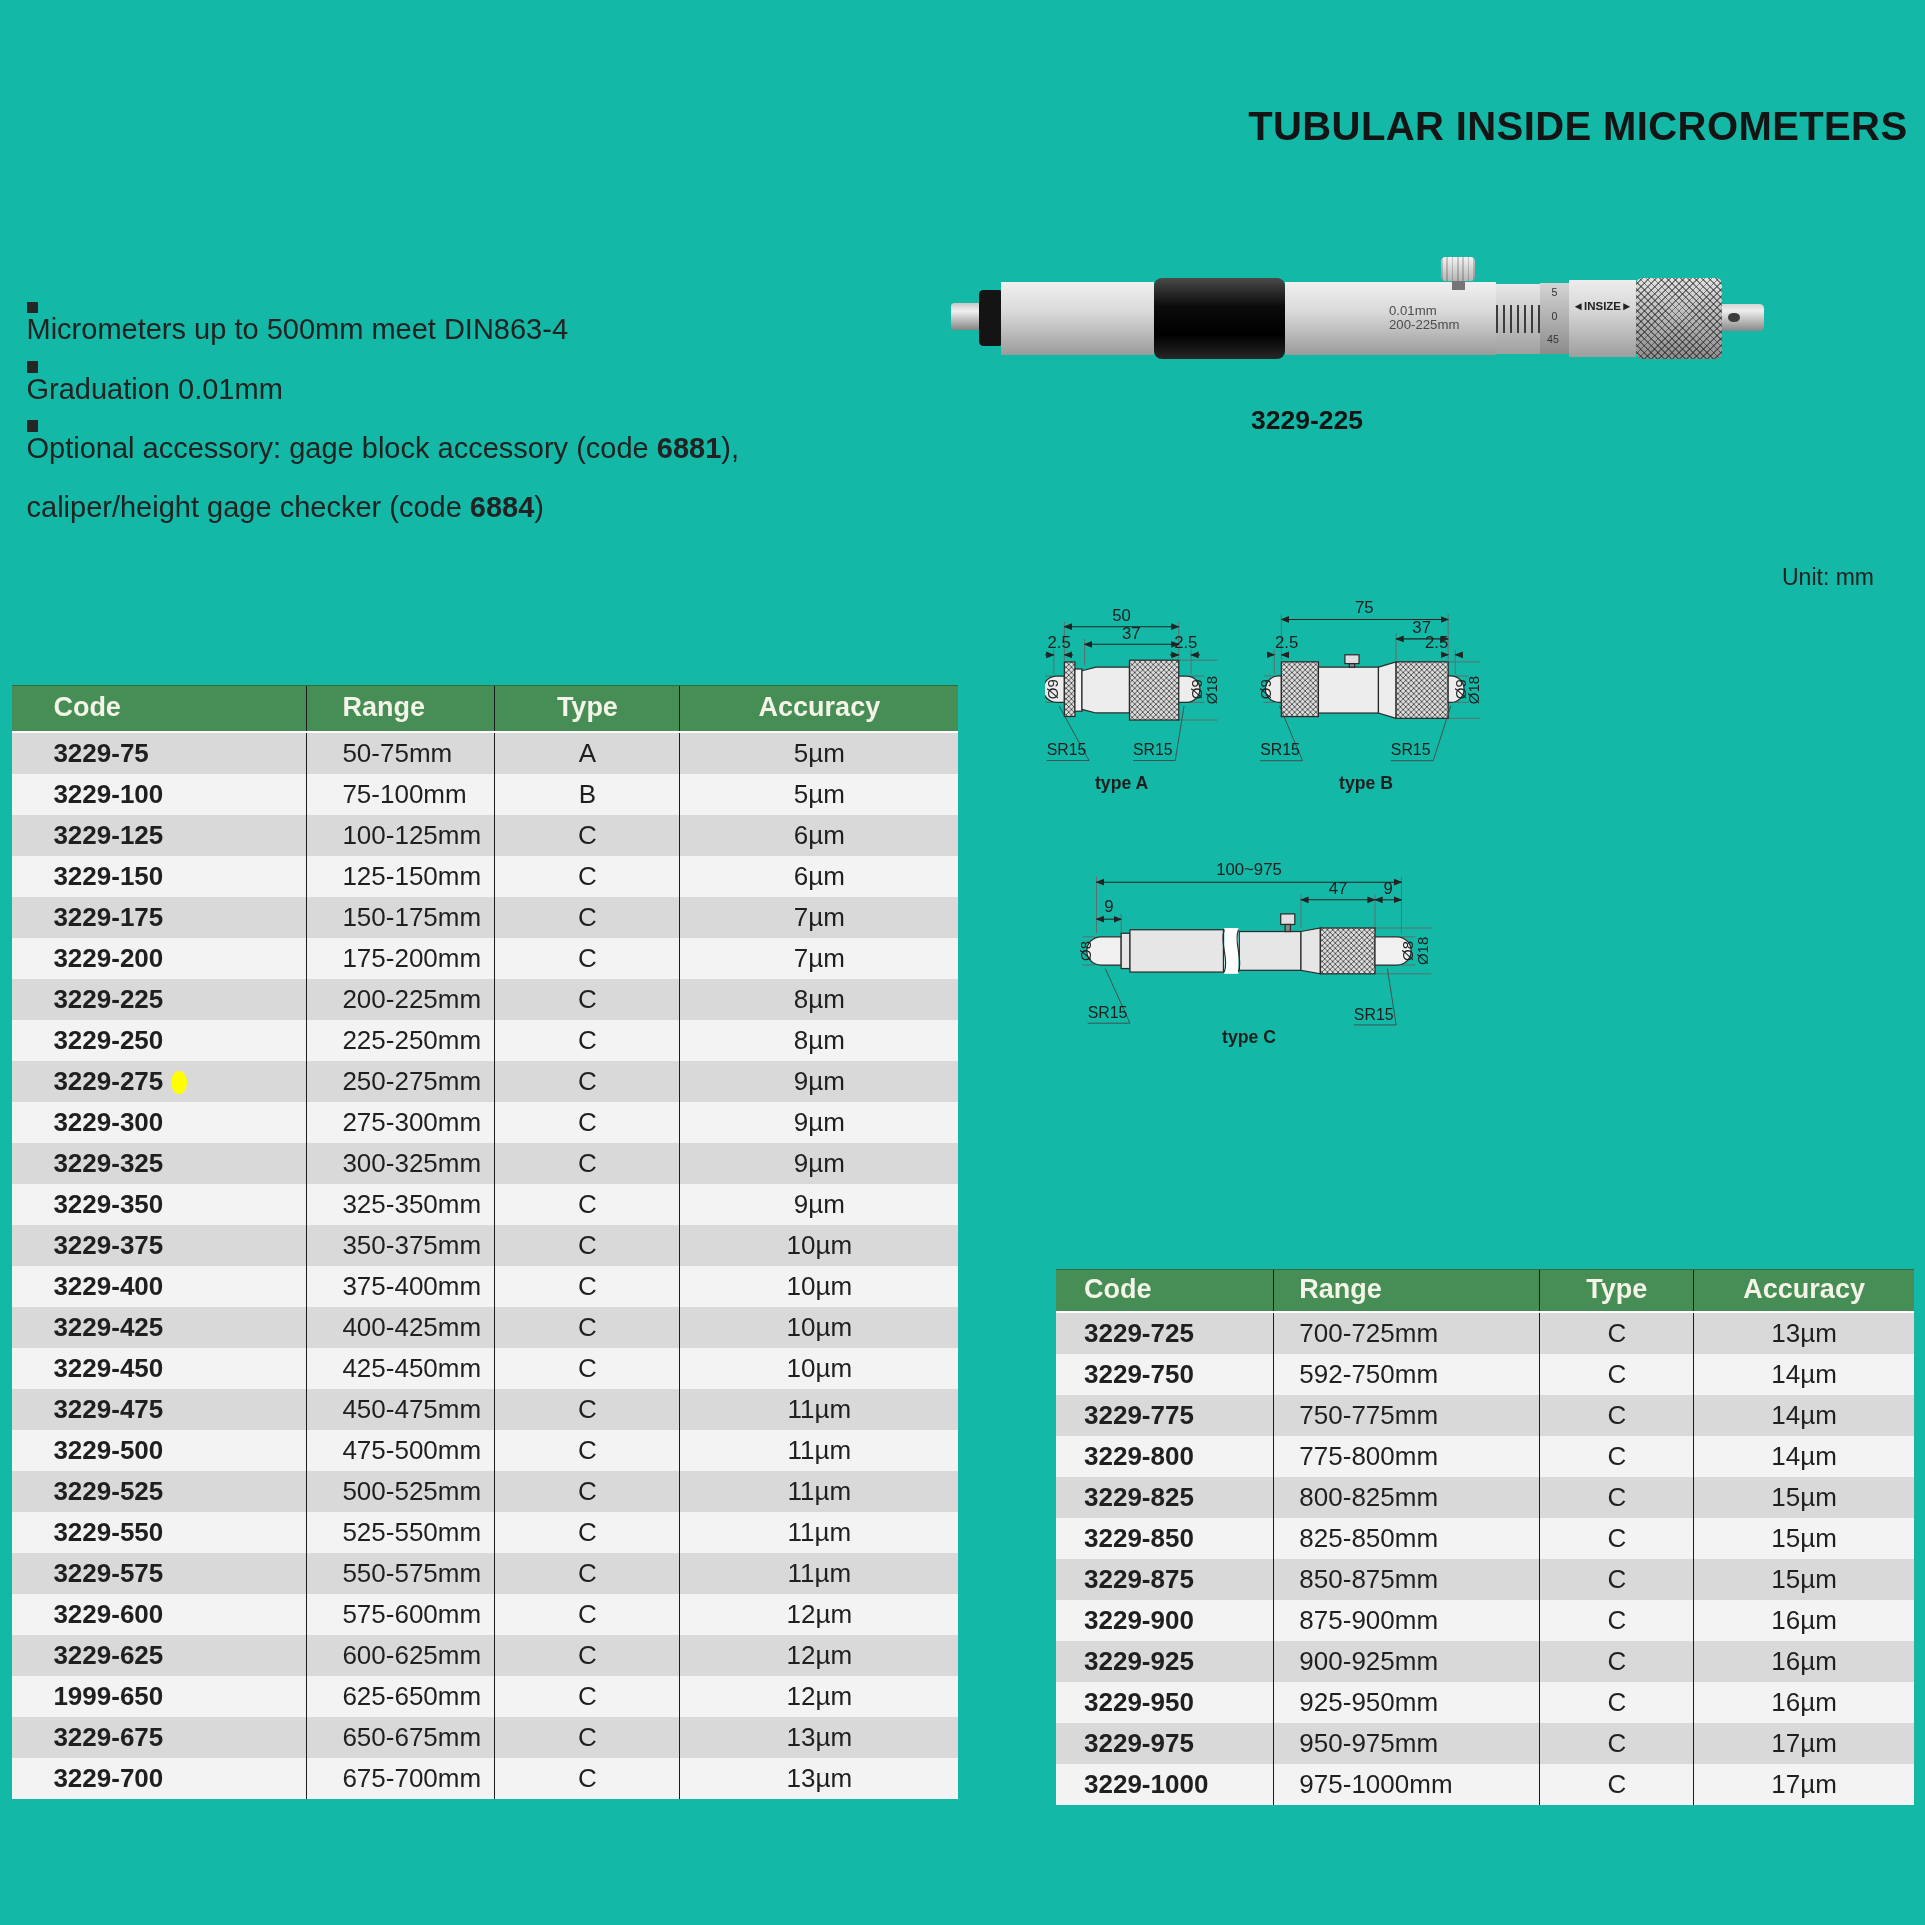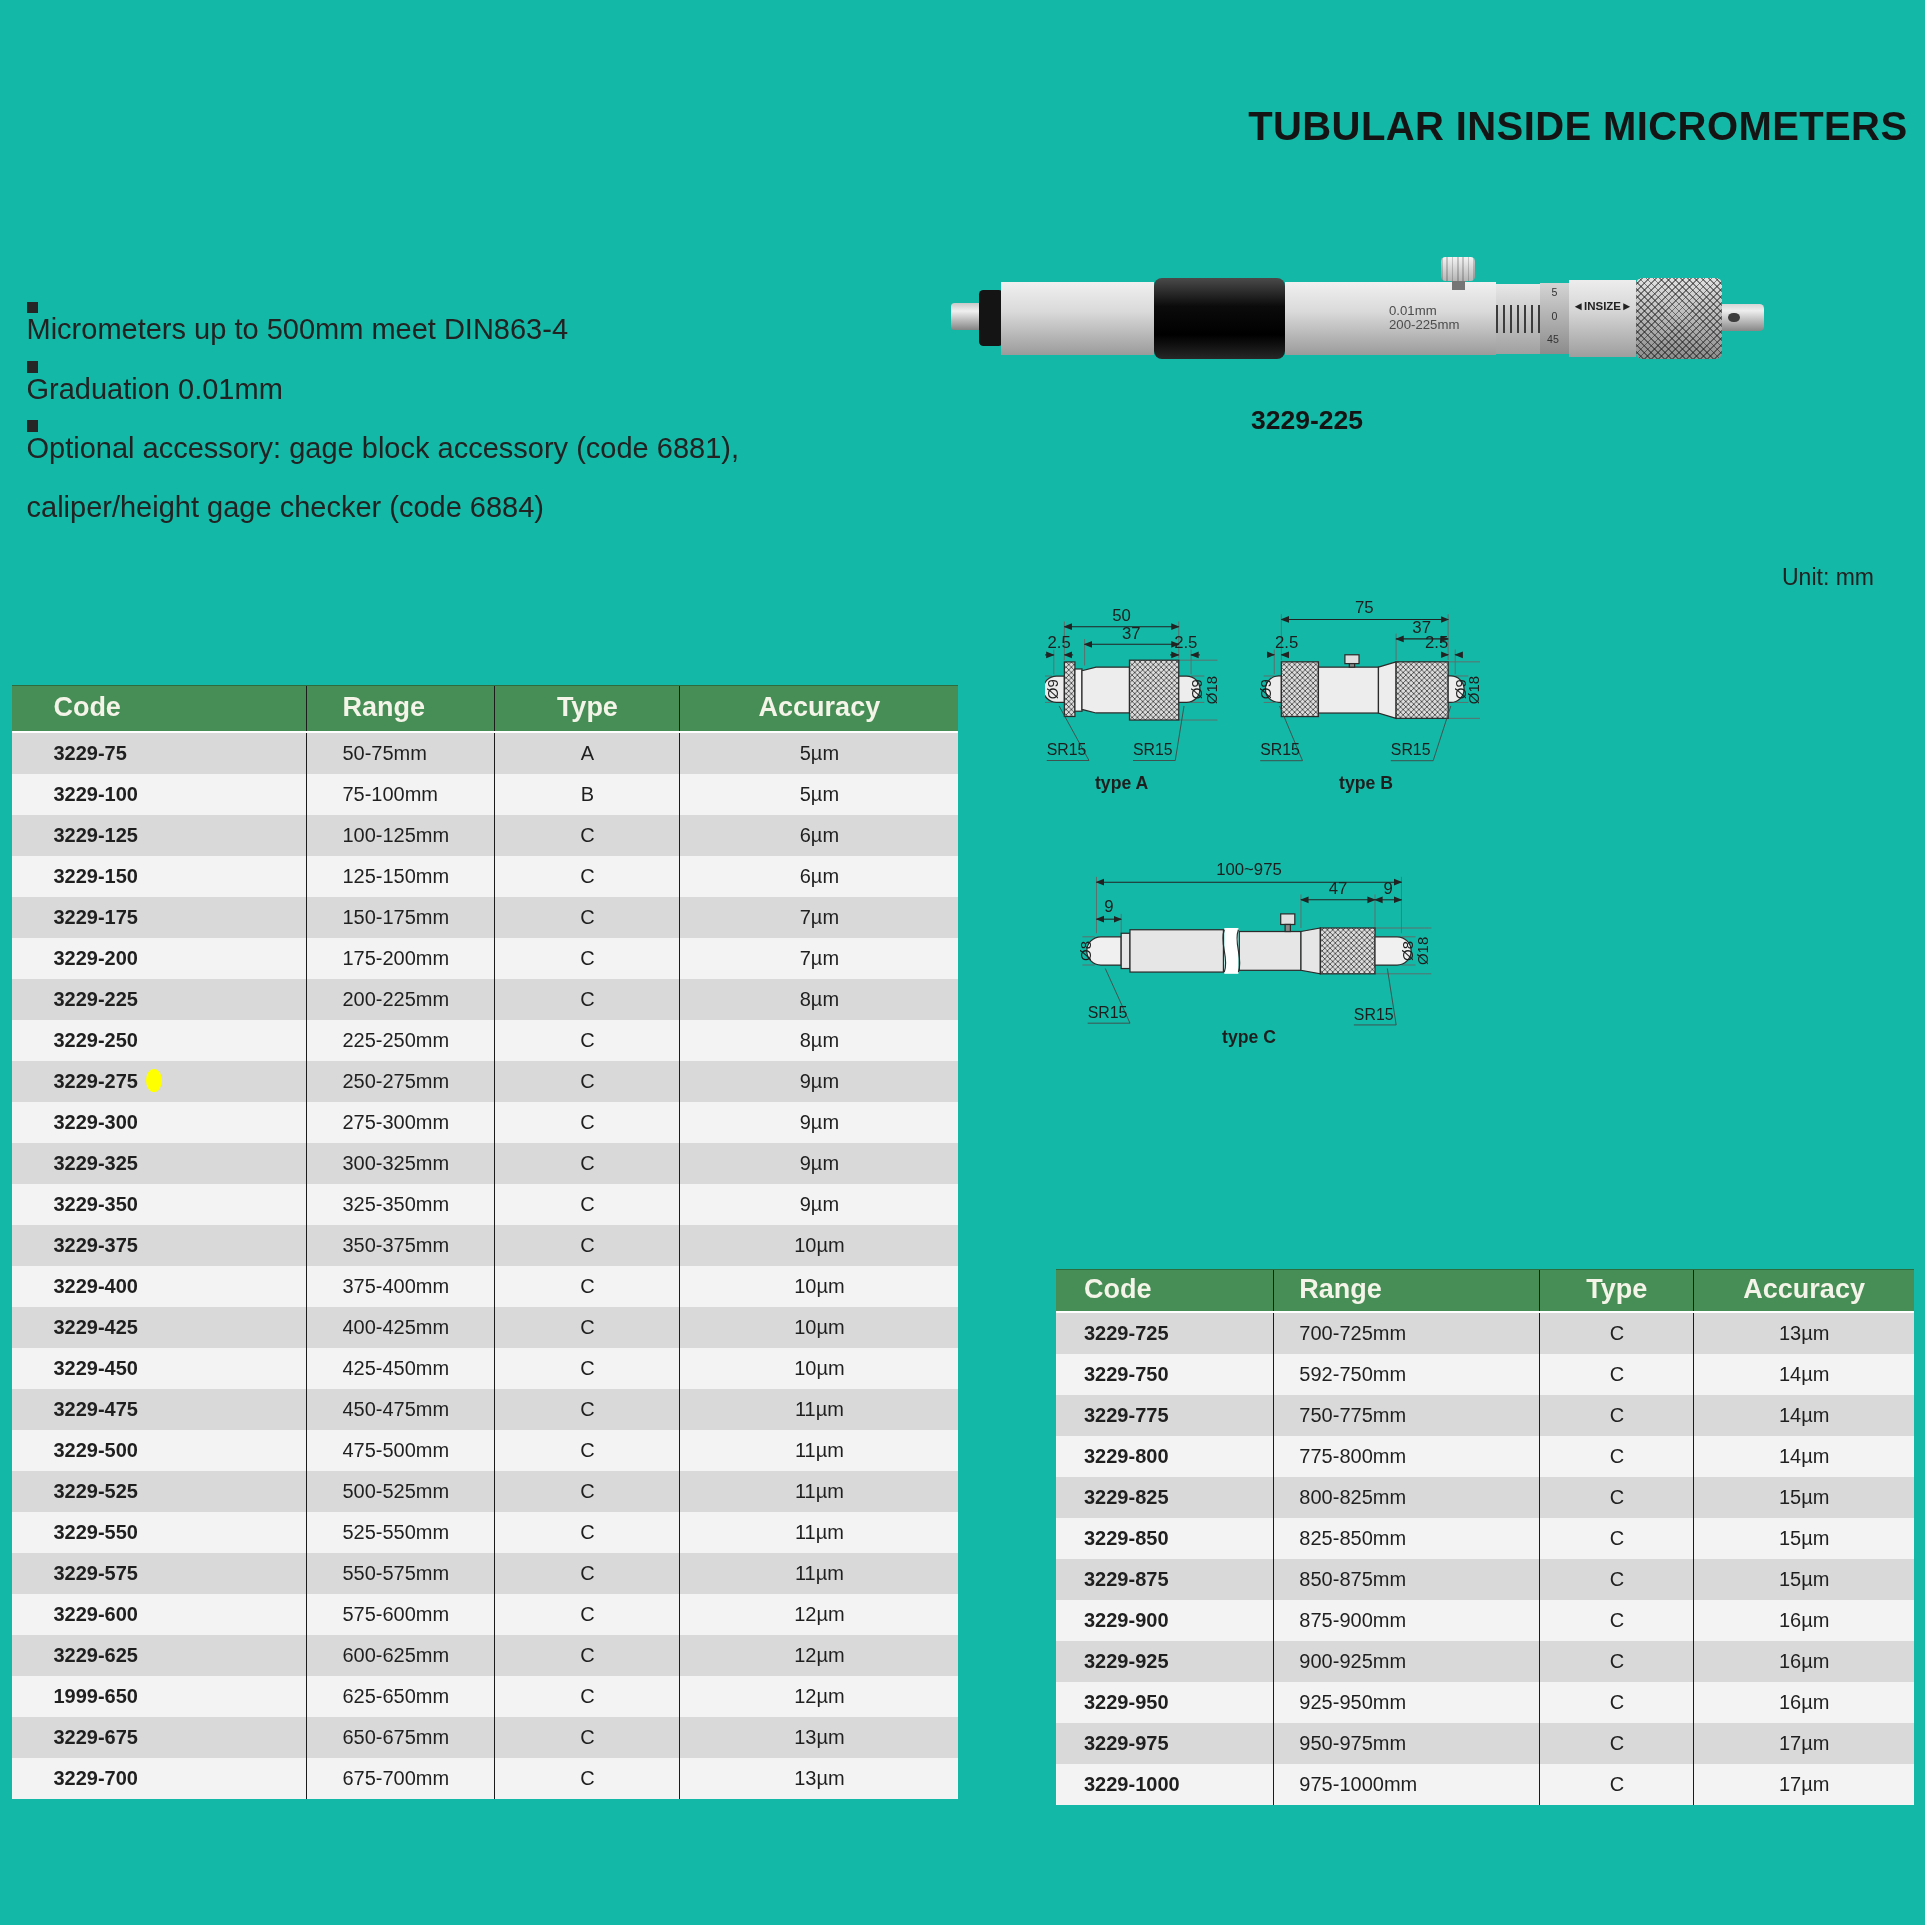--- a/index.html
+++ b/index.html
@@ -7,21 +7,21 @@
         font-family:"Liberation Sans", sans-serif;color:#1a1a1a;}
 
   
   .page-title{position:absolute;top:104px;right:18.5px;font-size:40px;font-weight:700;color:#141414;letter-spacing:0.4px;}
 
   
   .features{position:absolute;left:26.5px;top:292px;width:909px;}
   .feat-line{display:flex;margin-bottom:6.2px;font-size:29px;line-height:32px;color:#222;flex-direction:column;}
   .bullet{width:11.5px;height:11.5px;background:#262626;margin:9.7px 26.5px 0 0;flex:none;}
   .feat-line.indent .bullet{visibility:hidden;}
-  .feat-text b{font-weight:400;text-align:center;}
+  .feat-text b{font-weight:700;text-align:center;}
 
   
   .product{position:absolute;left:948px;top:251px;width:820px;height:128px;}
   .product div{position:absolute;}
   .m-rod-l{left:2.6px;top:52px;width:28px;height:27px;background:linear-gradient(180deg,#c9c9c9,#f0f0f0 30%,#858585);border-radius:3.5px 0 0 3.5px;}
   .m-collar{left:31px;top:39px;width:24px;height:56px;background:#141414;border-radius:4.4px;}
   .m-tube-l{left:53px;top:31px;width:153px;height:73px;background:linear-gradient(180deg,#f0f0f0,#dadada 40%,#9b9b9b);}
   .m-grip{left:206px;top:27px;width:131px;height:81px;background:linear-gradient(180deg,#4a4a4a,#0b0b0b 35%,#000 70%,#272727);border-radius:8px;}
   .m-tube-r{left:337px;top:31px;width:211px;height:73px;background:linear-gradient(180deg,#f0f0f0,#dadada 40%,#9b9b9b);}
   .m-scale{left:441px;top:53px;width:110px;font-size:13.2px;line-height:14px;color:#4c4c4c;}
@@ -51,21 +51,21 @@
   text.dim{font-size:19px;} text.dia{font-size:17px;} text.sr{font-size:18px;} text.tlabel{font-size:20px;font-weight:700;}
 
   
   .table{position:absolute;}
   .tbl-left{left:12.4px;top:685px;width:946px;}
   .tbl-right{left:1056px;top:1269px;width:858px;}
   .thead{display:flex;background:#478e56;border-top:1.8px solid #2e6b3d;border-bottom:2.6px solid #fff;
          color:#f4f4e8;font-weight:700;font-size:27px;}
   .tbl-left .thead{height:45px;line-height:42px;}
   .tbl-right .thead{height:41px;line-height:39px;}
-  .trow{display:flex;height:41px;line-height:41px;font-size:20px;color:#1f1f1f;}
+  .trow{display:flex;height:41px;line-height:41px;font-size:26px;color:#1f1f1f;}
   .trow.odd{background:#d9d9d9;} .trow.even{background:#f3f3f3;}
   .th,.td{box-sizing:border-box;overflow:hidden;white-space:nowrap;}
   .c-range,.c-type,.c-acc{border-left:1.8px solid #1c1c1c;}
   .tbl-left .c-code{width:294px;padding-left:41px;}
   .tbl-left .c-range{width:188px;padding-left:35px;}
   .tbl-left .c-type{width:185px;text-align:center;}
   .tbl-left .c-acc{width:279px;text-align:center;}
   .tbl-right .c-code{width:217px;padding-left:28px;}
   .tbl-right .c-range{width:267px;padding-left:25.6px;}
   .tbl-right .c-type{width:154px;text-align:center;}

